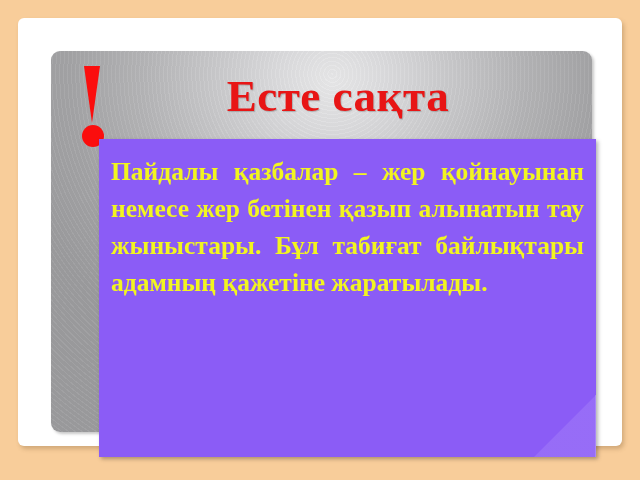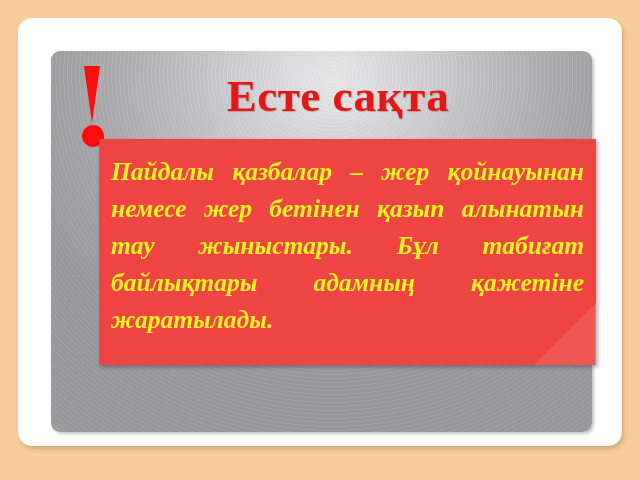--- a/index.html
+++ b/index.html
@@ -22,21 +22,21 @@
   }
 
   
   #white-card {
     position: absolute;
     left: 18px;
     top: 18px;
     width: 604px;
     height: 428px;
     background: #ffffff;
-    border-radius: 14px;
+    border-radius: 6px;
     box-shadow: 2px 3px 4px rgba(120, 85, 45, 0.30);
   }
 
   
   #gray-panel {
     position: absolute;
     left: 33px;
     top: 33px;
     width: 541px;
     height: 381px;
@@ -110,25 +110,24 @@
     white-space: nowrap;
     text-shadow: 1px 1px 1px rgba(120,120,120,0.45);
   }
 
   
   #blue-box {
     position: absolute;
     left: 81px;
     top: 121px;
     width: 497px;
-    height: 226px;
-    background: #ef4444;
+    height: 318px;
+    background: #8b5cf6;
     box-shadow: 2px 2px 4px rgba(0,0,0,0.30);
     overflow: hidden;
-    font-style: italic;
   }
   
   #blue-box-curl {
     position: absolute;
     right: 0;
     bottom: 0;
     width: 62px;
     height: 62px;
     background: linear-gradient(135deg,
         rgba(255,255,255,0) 0%,

